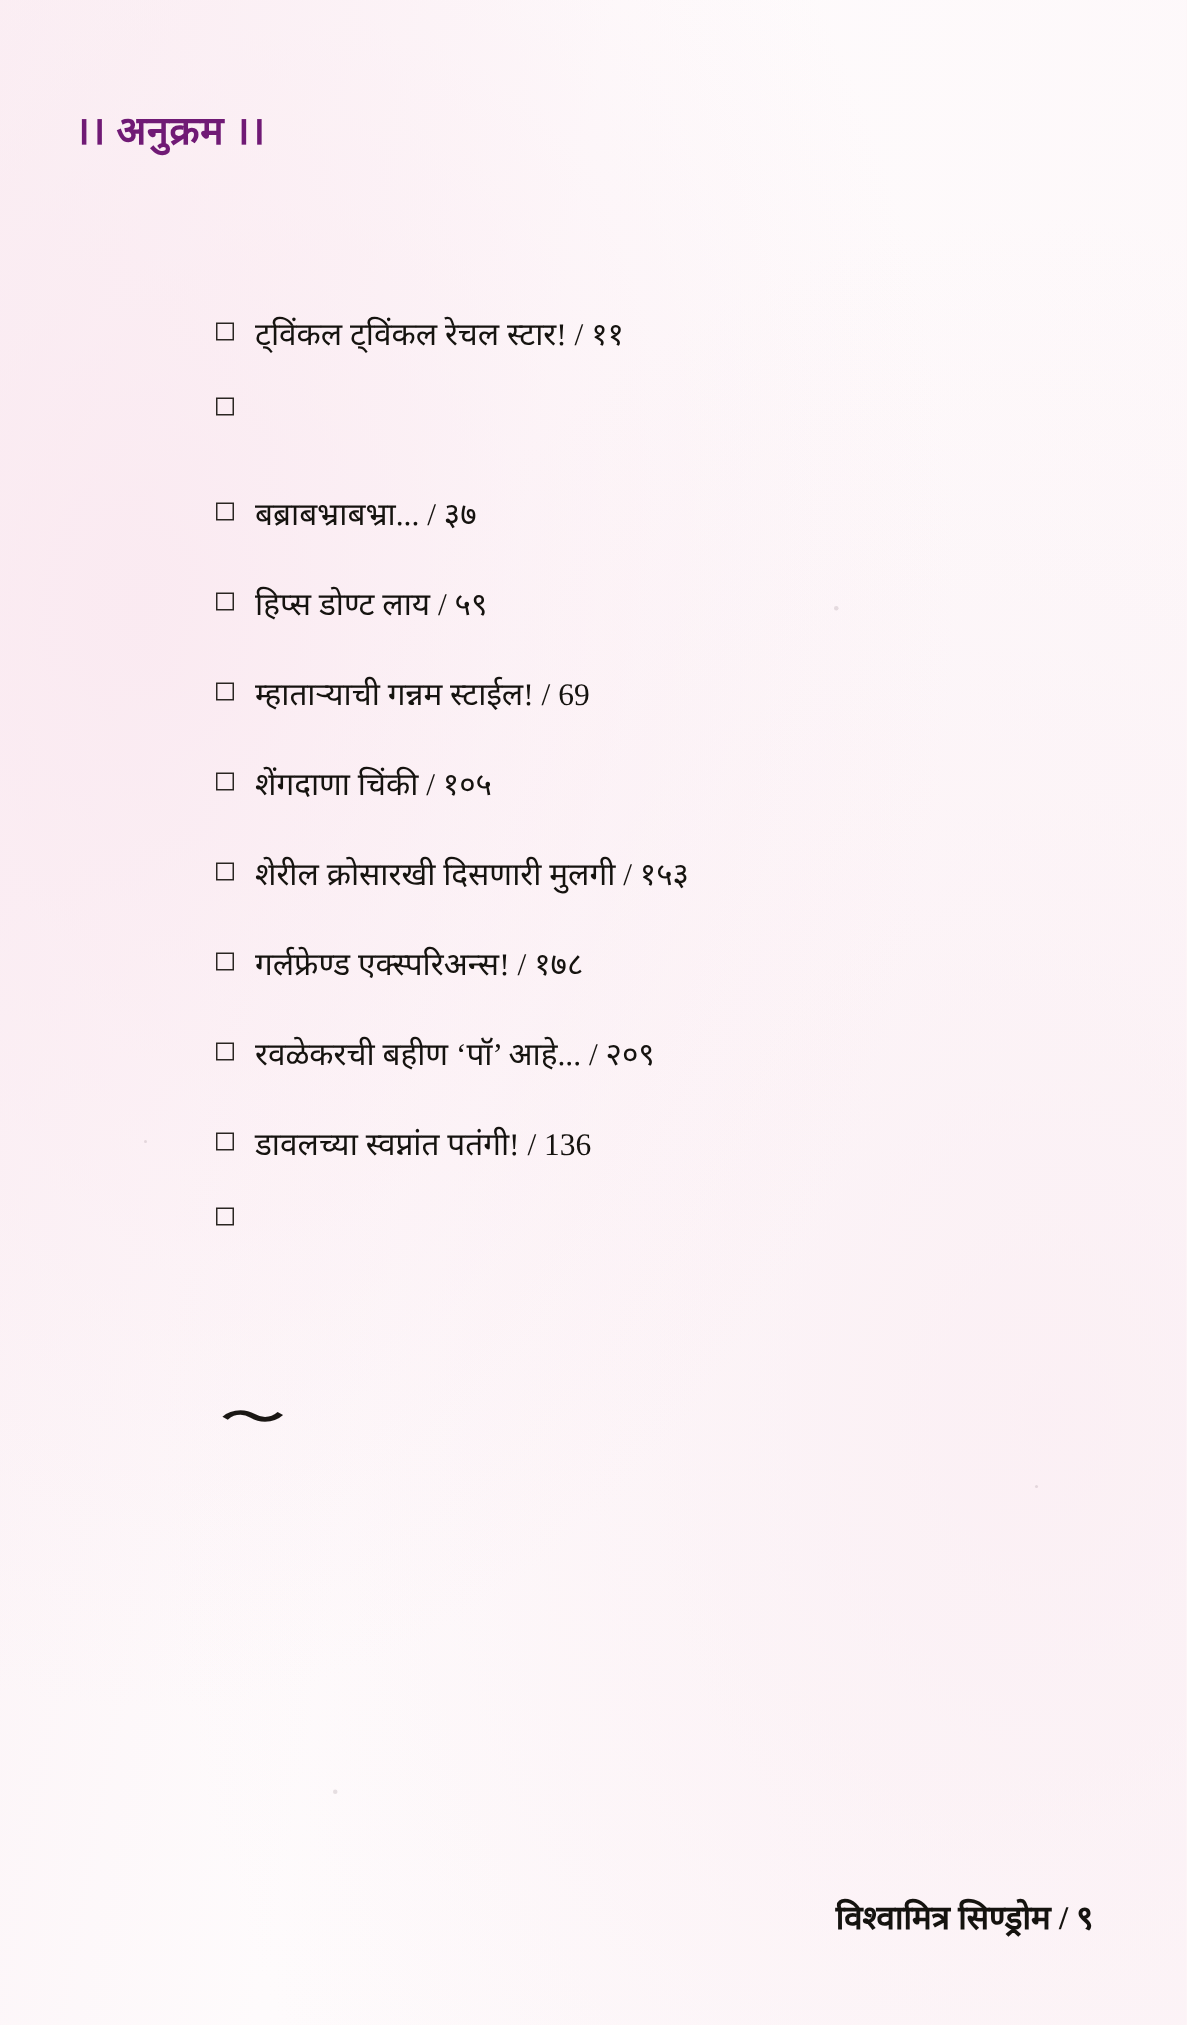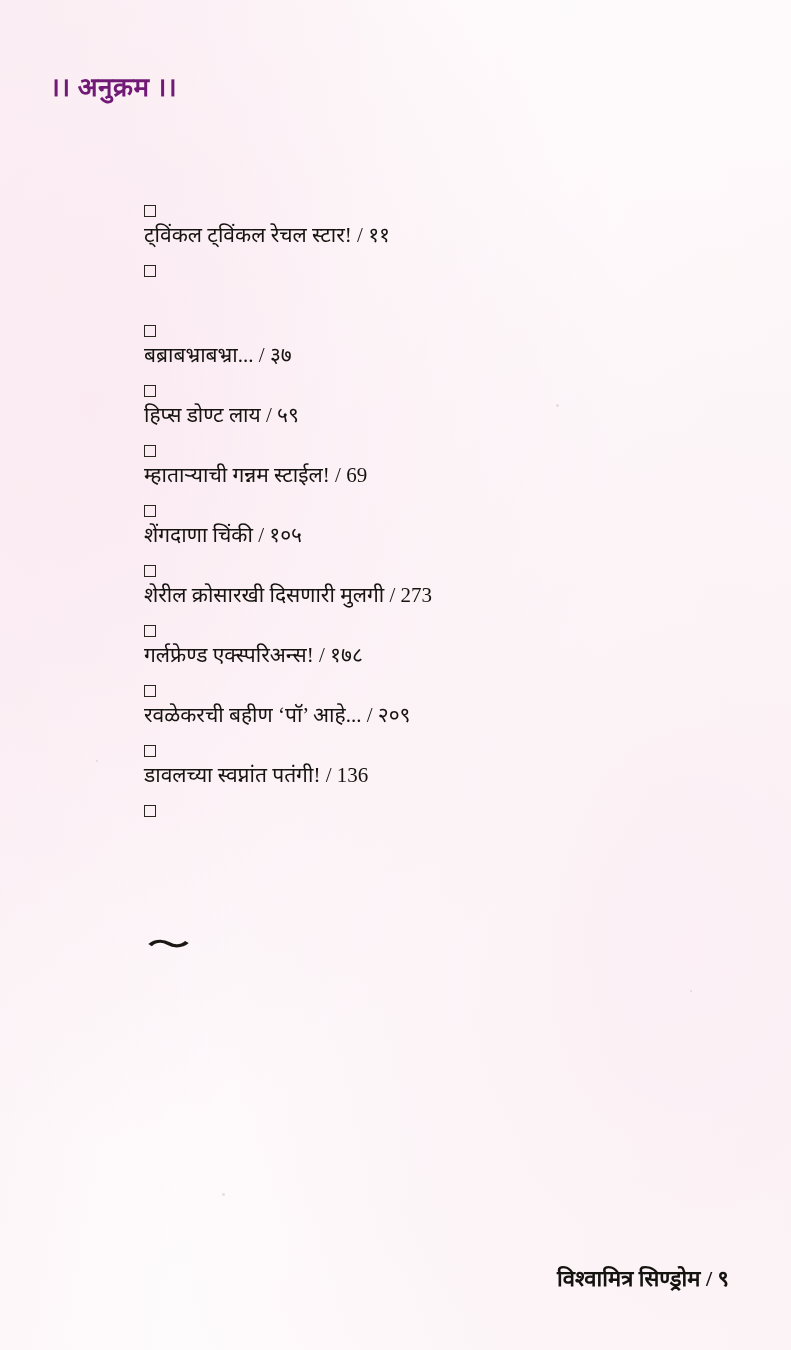--- a/index.html
+++ b/index.html
@@ -45,21 +45,20 @@
     top: 208px;
     width: 600px;
   }
 
   .toc-row {
     display: flex;
     align-items: baseline;
     height: 60px;
     font-size: 21px;
     color: #15130f;
-    flex-direction: column;
   }
 
   .bullet {
     flex: 0 0 auto;
     width: 10px;
     height: 10px;
     border: 1.4px solid #2a2622;
     background: transparent;
     margin-right: 14px;
     position: relative;
@@ -142,21 +141,21 @@
     </div>
 
     <div class="toc-row">
       <span class="bullet"></span>
       <span class="entry-text">शेंगदाणा चिंकी / १०५</span>
     </div>
 
 
     <div class="toc-row">
       <span class="bullet"></span>
-      <span class="entry-text">शेरील क्रोसारखी दिसणारी मुलगी / 273</span>
+      <span class="entry-text">शेरील क्रोसारखी दिसणारी मुलगी / १५३</span>
     </div>
 
     <div class="toc-row">
       <span class="bullet"></span>
       <span class="entry-text">गर्लफ्रेण्ड एक्स्परिअन्स! / १७८</span>
     </div>
 
     <div class="toc-row">
       <span class="bullet"></span>
       <span class="entry-text">रवळेकरची बहीण ‘पॉ’ आहे... / २०९</span>

